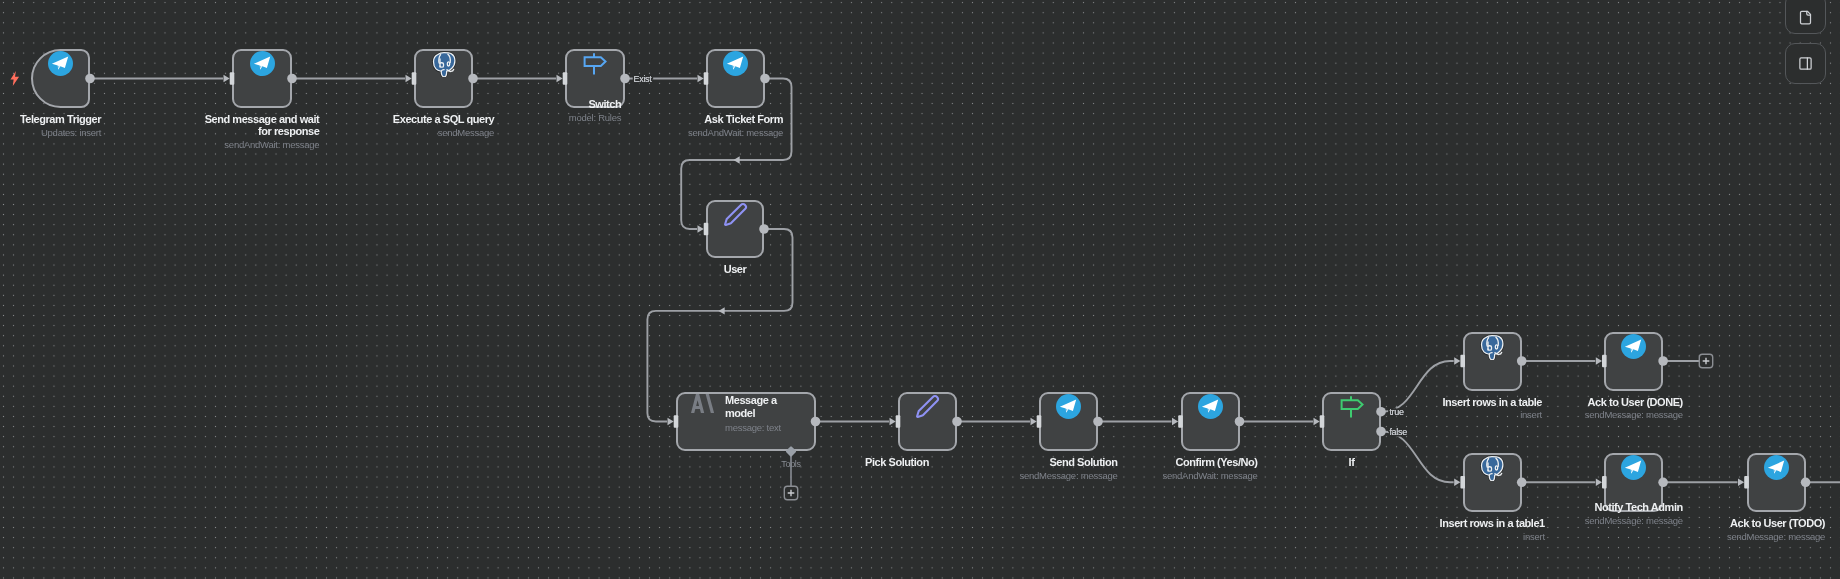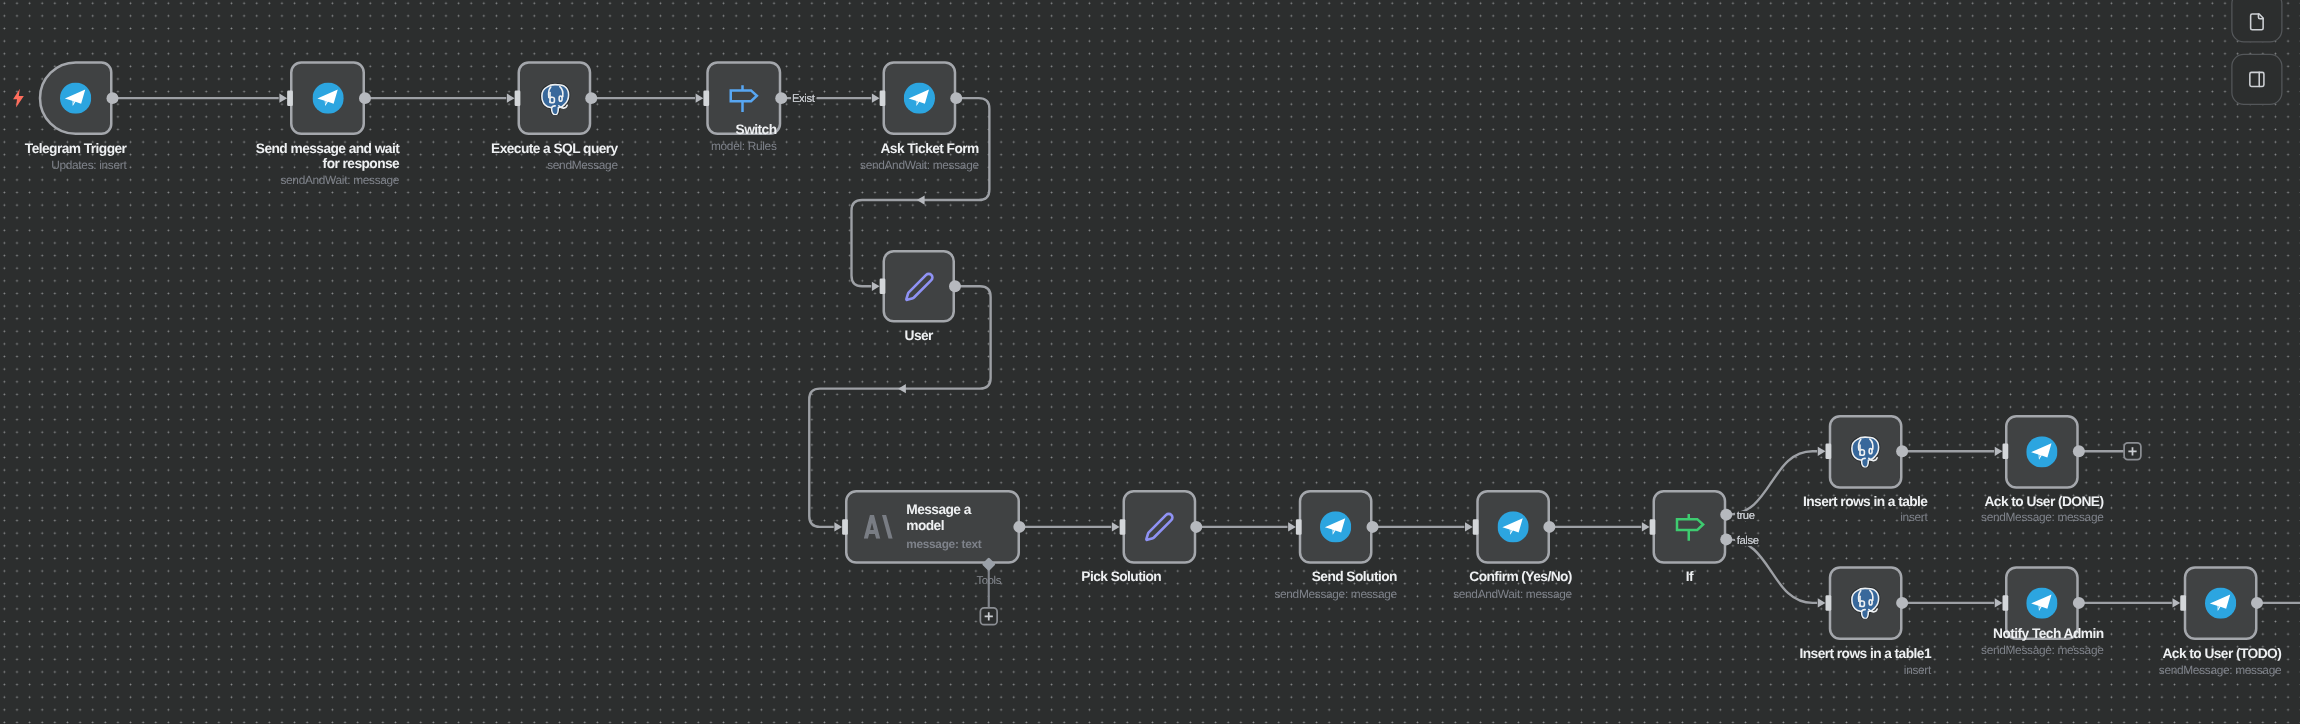--- a/index.html
+++ b/index.html
@@ -1,16 +1,16 @@
 <!DOCTYPE html>
 <html><head><meta charset="utf-8"><style>
 *{margin:0;padding:0;box-sizing:border-box}
 html,body{width:1840px;height:579px;overflow:hidden;background:#2c2e2e;font-family:"Liberation Sans",sans-serif}
 #canvas{position:absolute;left:0;top:0;width:1840px;height:579px;background-color:#2c2e2e;background-image:radial-gradient(circle,#8b8d8f 0.5px,rgba(0,0,0,0) 0.95px);background-size:10.1px 10.1px;background-position:-1.55px -2.45px}
-.node{position:absolute;background:#404243;border:2px solid #a4a7ac;border-radius:9px;display:flex;align-items:center;justify-content:center;z-index:2}
+.node{position:absolute;background:#404243;border:2px solid #a4a7ac;border-radius:9px;display:flex;justify-content:center;z-index:2}
 .lbl{position:absolute;transform:translateX(-50%);text-align:right;color:#eef0f2;font-size:11px;font-weight:bold;letter-spacing:-0.45px;line-height:12.3px;white-space:nowrap;z-index:3}
 .sub{color:#7e828a;font-size:9.5px;font-weight:normal;letter-spacing:-0.25px;line-height:12px;margin-top:1.5px}
 svg.wires{position:absolute;left:0;top:0;font-family:"Liberation Sans",sans-serif}
 .under{z-index:1}.over{z-index:5}
 .cbtn{position:absolute;width:41px;height:41px;border:1px solid #54575a;border-radius:10px;background:#2c2e2e;display:flex;align-items:center;justify-content:center;z-index:6}
 </style></head><body>
 <div id="canvas">
 <svg class="wires under" width="1840" height="579" viewBox="0 0 1840 579">
       <path d="M90 78.5 H223" stroke="#9da0a5" stroke-width="1.9" fill="none"></path>
       <path d="M292 78.5 H405" stroke="#9da0a5" stroke-width="1.9" fill="none"></path>
@@ -175,21 +175,21 @@
         <path fill="#2CA5E0" d="M9.7 14.5 L10.05 17.6 L11.6 15.1 Z" opacity="0.55"></path>
         <path fill="#fff" d="M9.7 14.5 L17.5 8.2 L10.8 15.0 Z" opacity="0.65"></path>
       </svg>
     </div>
 <div class="lbl" style="left:1776px;top:516.8px">Ack to User (TODO)<div class="sub">sendMessage: message</div></div>
 <div class="node" style="left:676px;top:392px;width:139.5px;height:59px;justify-content:flex-start;padding-left:13px">
 <svg width="25" height="19" viewBox="0 0 25 19" fill="#797d84">
         <path fill-rule="evenodd" d="M4.95 0 H8.2 L13.2 19 H9.9 L8.9 15.1 H4.3 L3.3 19 H0 Z M6.6 6.2 L5.15 11.9 H8.05 Z"></path>
         <path d="M14.6 0 H17.9 L23.1 19 H19.8 Z"></path>
       </svg>
-<div style="margin-left:9px;color:#eef0f2;font-size:11px;font-weight:bold;letter-spacing:-0.45px;line-height:12.6px">Message a<br>model<div style="color:#7e828a;font-size:9.5px;font-weight:bold;letter-spacing:-0.25px;line-height:11px;margin-top:2.5px">message: text</div></div>
+<div style="margin-left:9px;color:#eef0f2;font-size:11px;font-weight:bold;letter-spacing:-0.45px;line-height:12.6px">Message a<br>model<div style="color:#7e828a;font-size:9.5px;font-weight:normal;letter-spacing:-0.25px;line-height:11px;margin-top:2.5px">message: text</div></div>
 </div>
 <svg style="position:absolute;left:10px;top:71px;z-index:2" width="9.5" height="15" viewBox="0 0 10 16">
       <path d="M6.2 0 L0.4 9 H3.8 L2.9 16 L9.6 6.2 H5.3 Z" fill="#ff6d5c"></path>
     </svg>
 <svg class="wires over" width="1840" height="579" viewBox="0 0 1840 579">
       <path d="M229.7 78.5 L223.5 74.8 L223.5 82.2 Z" fill="#b6b9be"></path>
       <path d="M411.7 78.5 L405.5 74.8 L405.5 82.2 Z" fill="#b6b9be"></path>
       <path d="M562.7 78.5 L556.5 74.8 L556.5 82.2 Z" fill="#b6b9be"></path>
       <path d="M703.7 78.5 L697.5 74.8 L697.5 82.2 Z" fill="#b6b9be"></path>
       <path d="M895.7 421.5 L889.5 417.8 L889.5 425.2 Z" fill="#b6b9be"></path>

